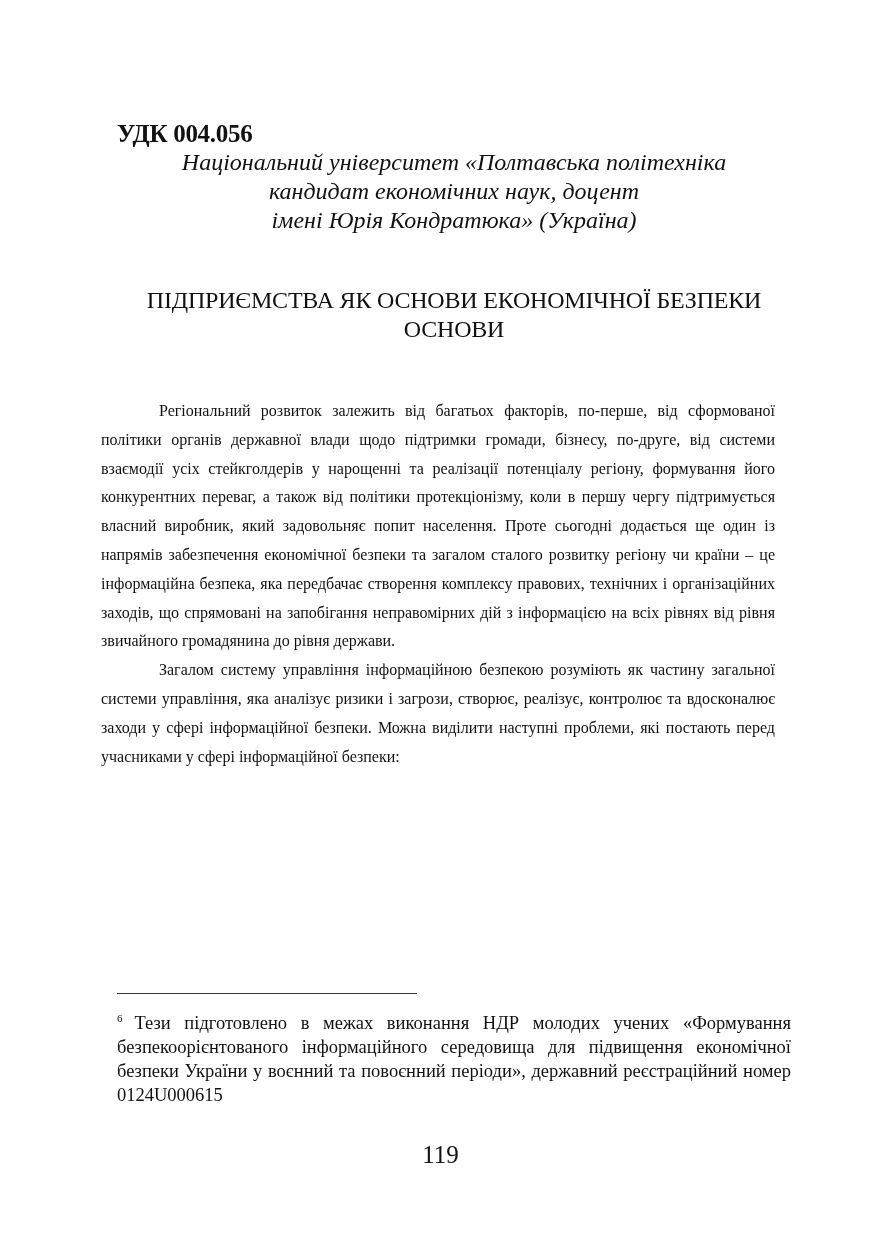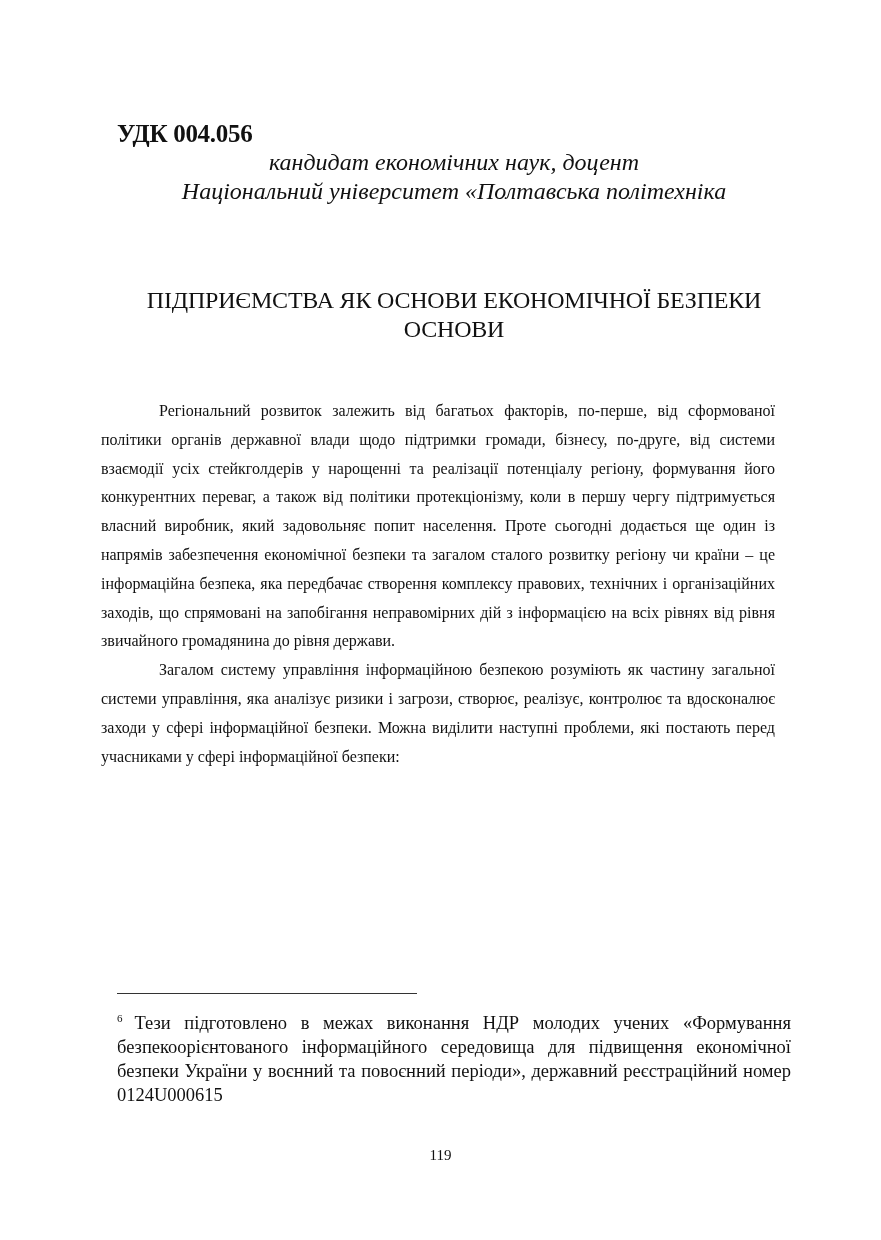--- a/index.html
+++ b/index.html
@@ -8,32 +8,33 @@
   .udc { position: absolute; left: 117px; top: 119px; font-size: 25px; font-weight: bold; line-height: 30px; letter-spacing: -0.3px; }
   .author-block { position: absolute; left: 117px; top: 148px; width: 674px; text-align: center; font-style: italic; font-size: 24px; line-height: 29px; }
   .author-name { font-weight: bold; padding-left: 60px; }
   .author-name sup { font-size: 14px; }
   .title { position: absolute; left: 117px; top: 286px; width: 674px; text-align: center; font-size: 24px; line-height: 29px; letter-spacing: -0.2px; }
   .body { position: absolute; left: 101px; top: 397px; width: 674px; font-size: 16px; line-height: 28.8px; text-align: justify; }
   .body p { margin: 0; text-indent: 58px; text-align: justify; }
   .fn-rule { position: absolute; left: 117px; top: 993px; width: 300px; height: 0; border-top: 1.5px solid #333; }
   .footnote { position: absolute; left: 117px; top: 1006px; width: 674px; font-size: 18.5px; line-height: 24px; text-align: justify; }
   .footnote sup { font-size: 11px; margin-right: 12px; }
-  .page-number { position: absolute; left: 0; width: 881px; top: 1143px; text-align: center; font-size: 15px; line-height: 24px; }
+  .page-number { position: absolute; left: 0; width: 881px; top: 1143px; text-align: center; font-size: 25px; line-height: 24px; }
 </style>
 </head>
 <body>
 
 <div class="page">
 
   <div class="udc">УДК 004.056</div>
 
   <div class="author-block">
+    <div>Національний університет «Полтавська політехніка</div>
     <div>кандидат економічних наук, доцент</div>
-    <div>Національний університет «Полтавська політехніка</div>
+    <div>імені Юрія Кондратюка» (Україна)</div>
   </div>
 
   <div class="title">
     <div>ПІДПРИЄМСТВА ЯК ОСНОВИ ЕКОНОМІЧНОЇ БЕЗПЕКИ</div>
     <div>ОСНОВИ</div>
   </div>
 
   <div class="body">
     <p>Регіональний розвиток залежить від багатьох факторів, по-перше, від сформованої політики органів державної влади щодо підтримки громади, бізнесу, по-друге, від системи взаємодії усіх стейкголдерів у нарощенні та реалізації потенціалу регіону, формування його конкурентних переваг, а також від політики протекціонізму, коли в першу чергу підтримується власний виробник, який задовольняє попит населення. Проте сьогодні додається ще один із напрямів забезпечення економічної безпеки та загалом сталого розвитку регіону чи країни – це інформаційна безпека, яка передбачає створення комплексу правових, технічних і організаційних заходів, що спрямовані на запобігання неправомірних дій з інформацією на всіх рівнях від рівня звичайного громадянина до рівня держави.</p>
     <p>Загалом систему управління інформаційною безпекою розуміють як частину загальної системи управління, яка аналізує ризики і загрози, створює, реалізує, контролює та вдосконалює заходи у сфері інформаційної безпеки. Можна виділити наступні проблеми, які постають перед учасниками у сфері інформаційної безпеки:</p>

